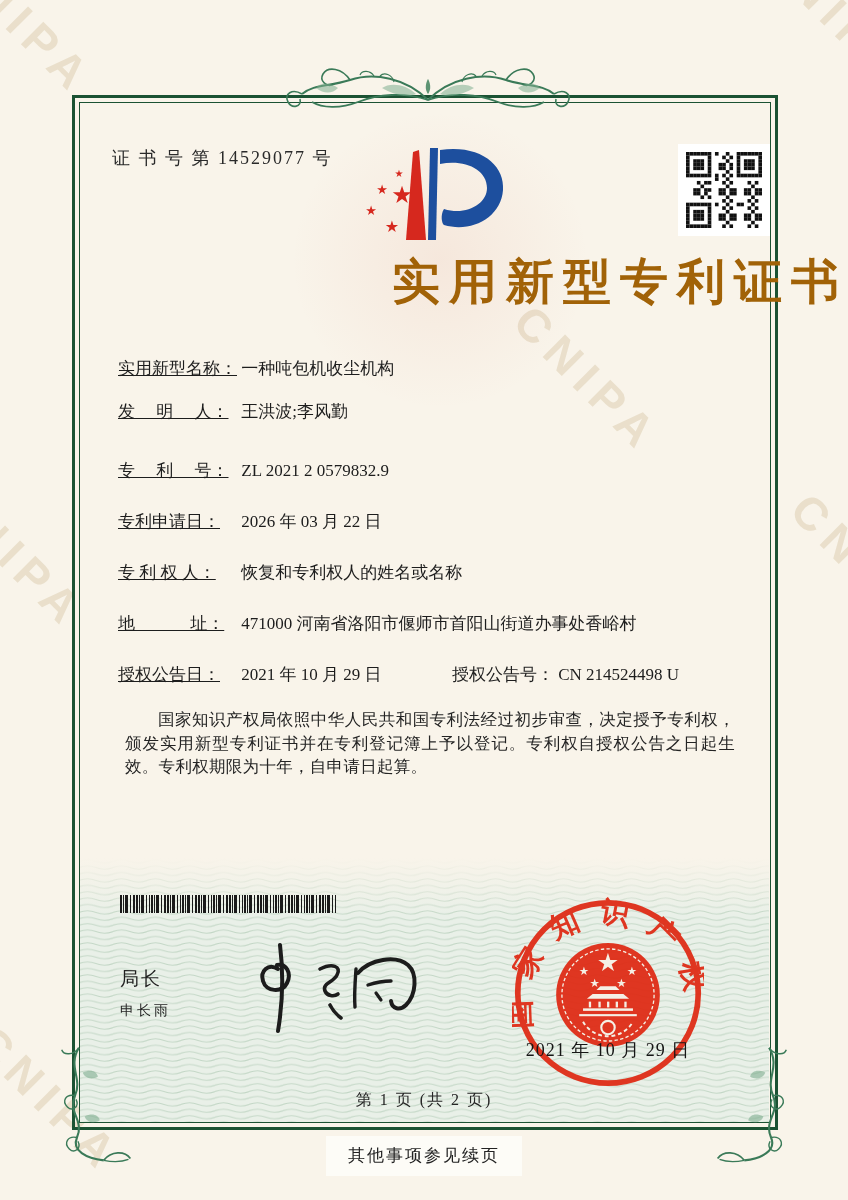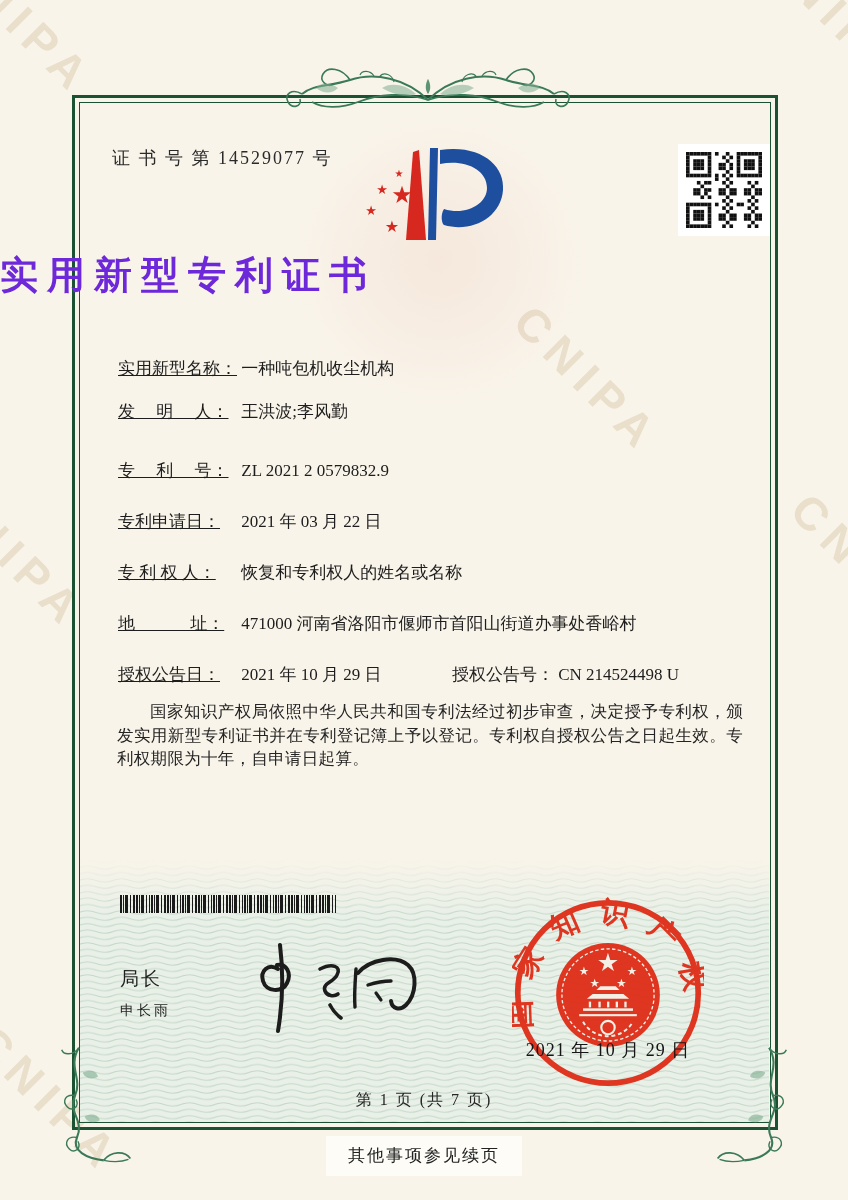--- a/index.html
+++ b/index.html
@@ -20,31 +20,31 @@
   .frame-inner{position:absolute;left:4px;top:4px;right:4px;bottom:4px;border:1px solid var(--green);}
   
   .band{position:absolute;left:79px;top:858px;width:690px;height:265px;}
   .band-fade{position:absolute;left:79px;top:858px;width:690px;height:58px;
       background:linear-gradient(var(--cream), rgba(249,244,234,0));}
   
   .cert-no{position:absolute;left:112px;top:146px;font-size:18px;letter-spacing:2px;color:#2a2a2a;}
   .logo{position:absolute;left:352px;top:140px;width:170px;height:110px;}
   .qr-box{position:absolute;left:678px;top:144px;width:92px;height:92px;background:#ffffff;}
   .qr{position:absolute;left:8px;top:8px;width:76px;height:76px;}
-  .title{position:absolute;left:0;right:0;top:250px;text-align:left;font-size:38px;font-weight:700;
-      letter-spacing:9px;color:#6d28d9;}
+  .title{position:absolute;left:0;right:0;top:250px;text-align:right;font-size:48px;font-weight:700;
+      letter-spacing:9px;color:#a16207;}
   
   .field{position:absolute;left:118px;font-size:17px;white-space:nowrap;color:#1d1d1d;}
   .flabel{display:inline-block;min-width:119px;text-decoration:underline;}
   .fvalue{display:inline-block;}
   .grant-no{left:452px;}
   
   .paras{position:absolute;left:117px;top:700px;width:626px;font-size:16.5px;line-height:23.5px;
       text-align:justify;letter-spacing:0.3px;color:#242424;}
-  .paras p{margin:0;text-indent:2em;}
+  .paras p{margin:8px;text-indent:2em;}
   
   .barcode{position:absolute;left:120px;top:895px;width:216px;height:18px;display:flex;align-items:stretch;}
   .barcode span{display:block;height:100%;background:#1a1a1a;flex:0 0 auto;}
   .director-label{position:absolute;left:120px;top:966px;font-size:19px;letter-spacing:2px;}
   .director-name{position:absolute;left:120px;top:1002px;font-size:14px;letter-spacing:3px;}
   .signature{position:absolute;left:250px;top:938px;width:200px;height:102px;}
   .seal{position:absolute;left:512px;top:897px;width:192px;height:192px;opacity:0.94;}
   .seal-date{position:absolute;left:512px;top:1038px;width:192px;text-align:center;font-size:18px;
       letter-spacing:1px;color:#161616;font-weight:500;}
   .page-no{position:absolute;left:0;right:0;top:1090px;text-align:center;font-size:16px;color:#262626;letter-spacing:2px;}
@@ -337,21 +337,21 @@
   <div class="field" style="top:400px">
     <span class="flabel">发　 明　 人：</span>
     <span class="fvalue">王洪波;李风勤</span>
   </div>
   <div class="field" style="top:459px">
     <span class="flabel">专　 利　 号：</span>
     <span class="fvalue">ZL 2021 2 0579832.9</span>
   </div>
   <div class="field" style="top:510px">
     <span class="flabel">专利申请日：</span>
-    <span class="fvalue">2021 年 03 月 22 日</span>
+    <span class="fvalue">2026 年 03 月 22 日</span>
   </div>
   <div class="field" style="top:561px">
     <span class="flabel">专 利 权 人：</span>
     <span class="fvalue">恢复和专利权人的姓名或名称</span>
   </div>
   <div class="field" style="top:612px">
     <span class="flabel">地　　　 址：</span>
     <span class="fvalue">471000 河南省洛阳市偃师市首阳山街道办事处香峪村</span>
   </div>
   <div class="field" style="top:663px">
@@ -482,17 +482,17 @@
         <rect x="117" y="109" width="2.4" height="6"></rect>
         <rect x="74" y="116" width="52" height="2.6"></rect>
         <rect x="70" y="122" width="60" height="2.2"></rect>
       </g>
       <circle cx="100" cy="136" r="7" fill="none" stroke="#f6f1e6" stroke-width="2.2"></circle>
       <path d="M74,130 A30 30 0 0 0 126,130" fill="none" stroke="#f6f1e6" stroke-width="2" stroke-dasharray="4 3"></path>
     </g>
   </svg>
   <div class="seal-date">2021 年 10 月 29 日</div>
 
-  <div class="page-no">第 1 页 (共 7 页)</div>
+  <div class="page-no">第 1 页 (共 2 页)</div>
 
   <div class="foot-note">其他事项参见续页</div>
 
 </div>
 
 </body></html>

